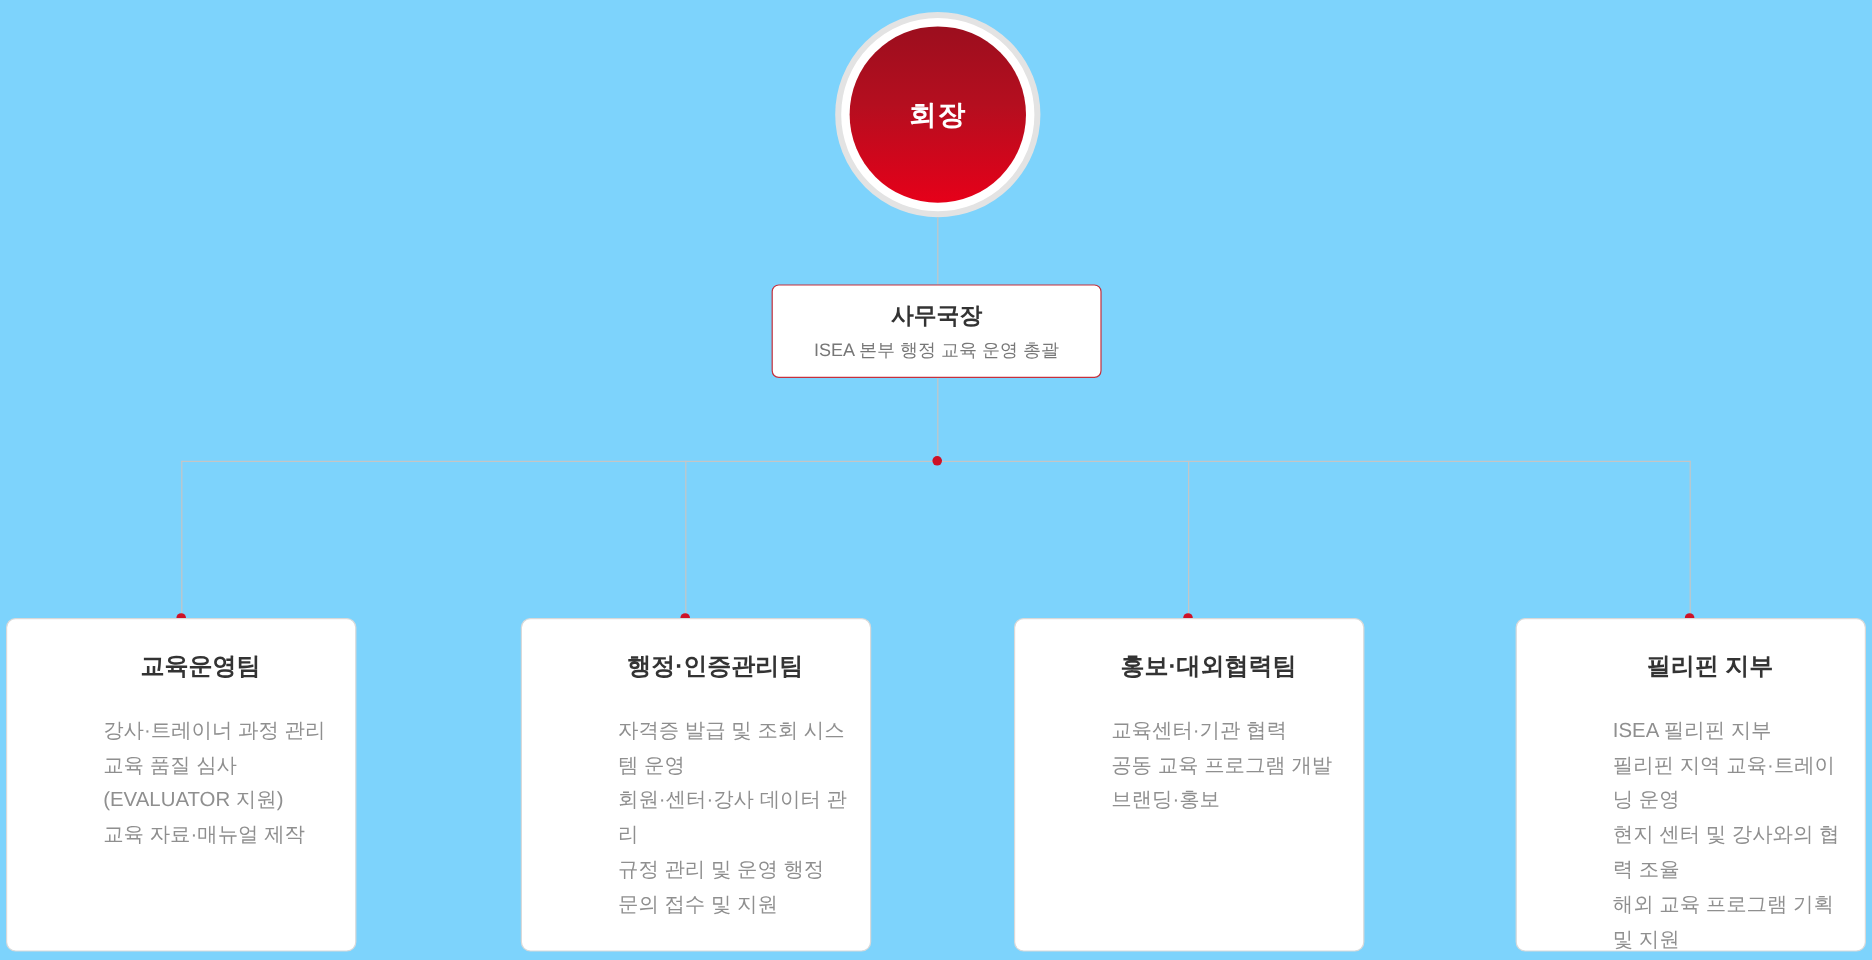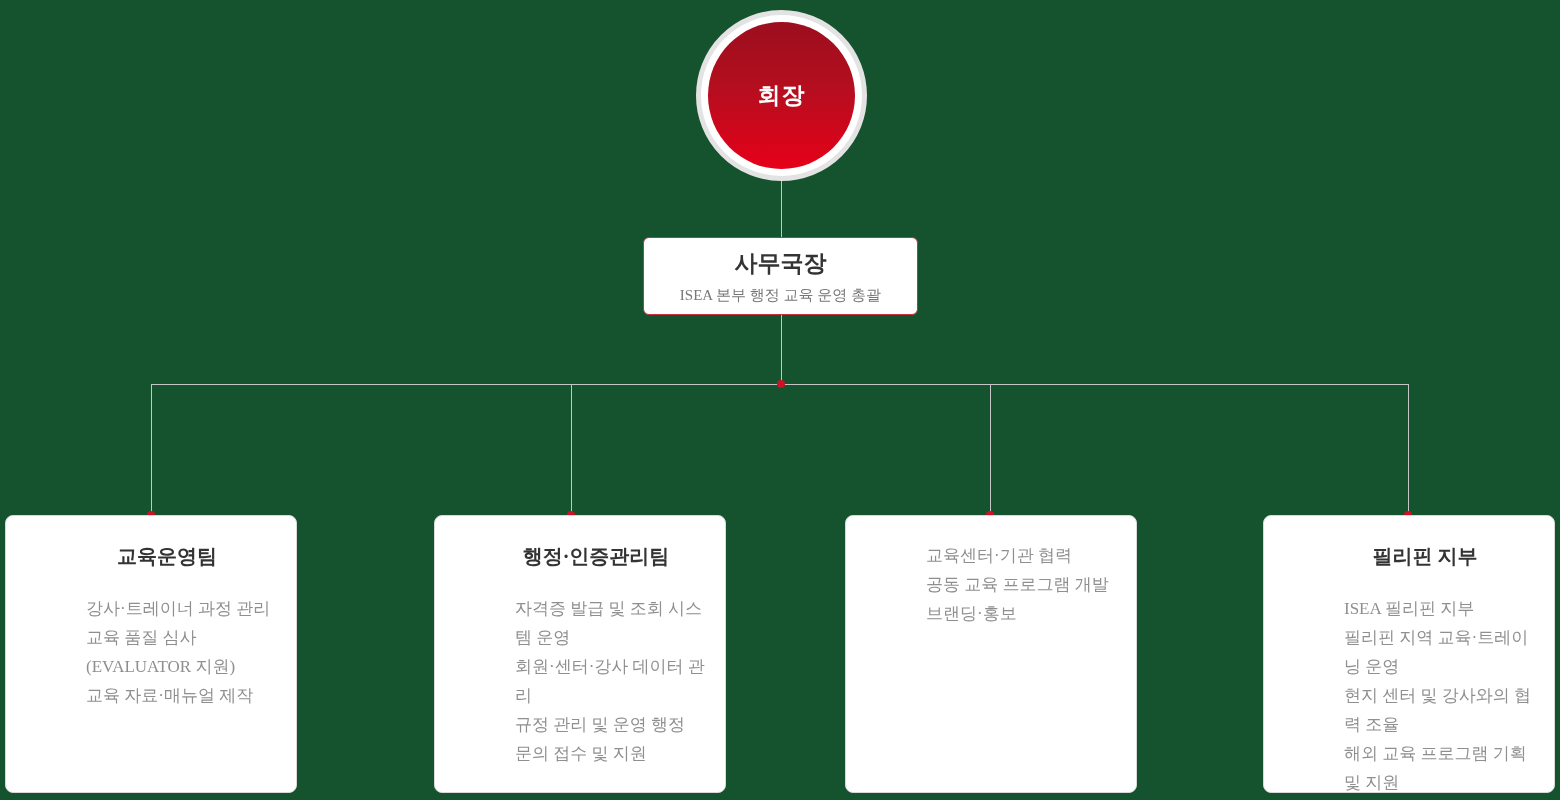--- a/index.html
+++ b/index.html
@@ -1,22 +1,22 @@
 <!DOCTYPE html>
 <html><head>
 <meta charset="utf-8">
 <style>
   html, body { margin: 0; padding: 0; background: #ffffff; }
   .canvas {
     position: relative;
     width: 1560px;
     height: 800px;
-    background: #14532d;
+    background: #7dd3fc;
     overflow: hidden;
-    font-family: Liberation Serif, serif;
+    font-family: Liberation Sans, sans-serif;
   }
 
   
   .chairman-outer {
     position: absolute;
     left: 696px; top: 10px;
     width: 171px; height: 171px;
     box-sizing: border-box;
     border: 5px solid #e3e3e3;
     border-radius: 50%;
@@ -66,21 +66,21 @@
     left: 643px; top: 237px;
     width: 275px; height: 78px;
     box-sizing: border-box;
     background: #ffffff;
     border: 1px solid #c6303c;
     border-radius: 6px;
     display: flex; flex-direction: column;
     align-items: center; justify-content: center;
   }
   .secretary-title {
-    font-size: 23px;
+    font-size: 19px;
     font-weight: bold;
     color: #333333;
     margin-bottom: 7px;
   }
   .secretary-subtitle {
     font-size: 15px;
     color: #777777;
   }
 
   
@@ -160,20 +160,21 @@
     <h3 class="team-title">행정·인증관리팀</h3>
     <ul class="team-list">
       <li>자격증 발급 및 조회 시스템 운영</li>
       <li>회원·센터·강사 데이터 관리</li>
       <li>규정 관리 및 운영 행정</li>
       <li>문의 접수 및 지원</li>
     </ul>
   </div>
 
   <div class="team-box team-3">
+    <h3 class="team-title">홍보·대외협력팀</h3>
     <ul class="team-list">
       <li>교육센터·기관 협력</li>
       <li>공동 교육 프로그램 개발</li>
       <li>브랜딩·홍보</li>
     </ul>
   </div>
 
   <div class="team-box team-4">
     <h3 class="team-title">필리핀 지부</h3>
     <ul class="team-list">

